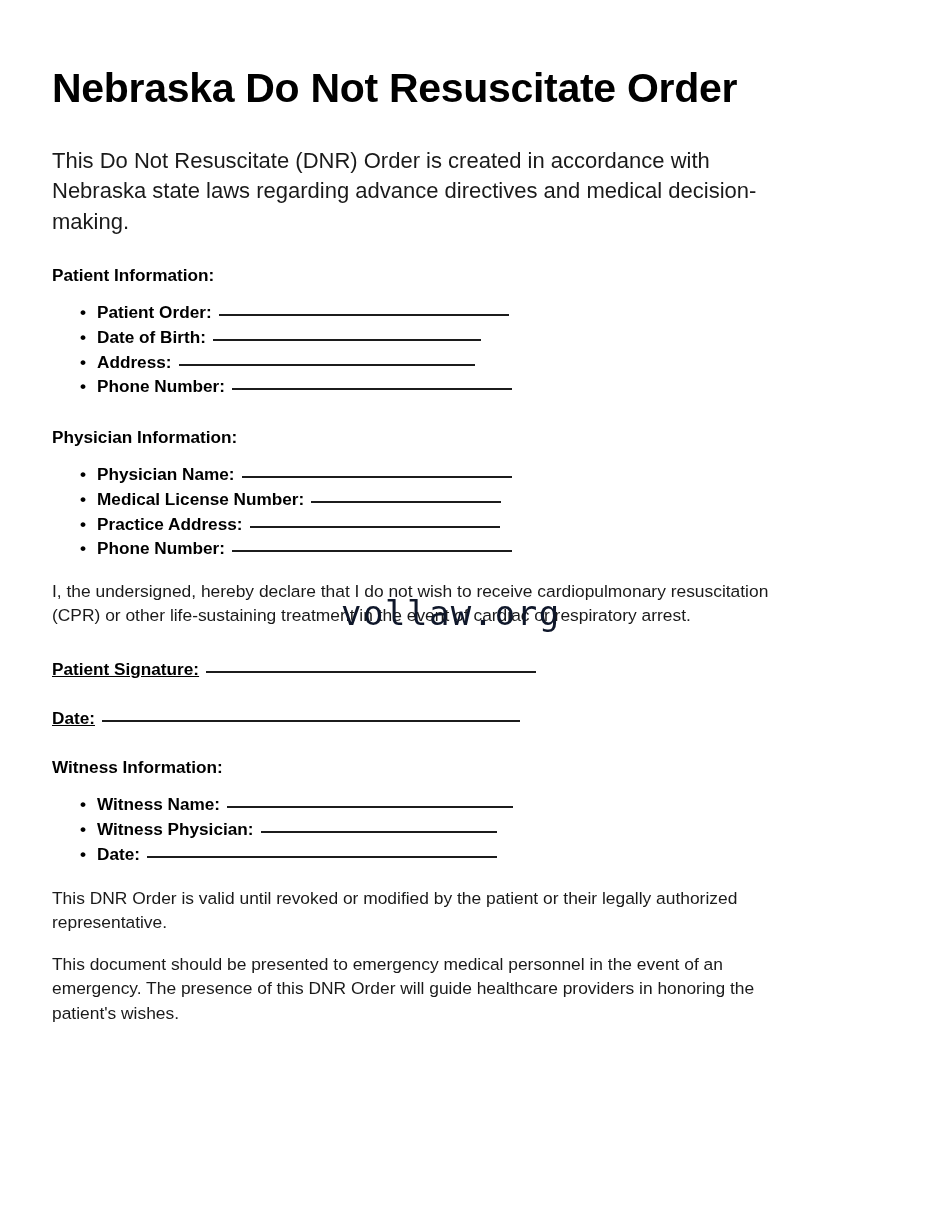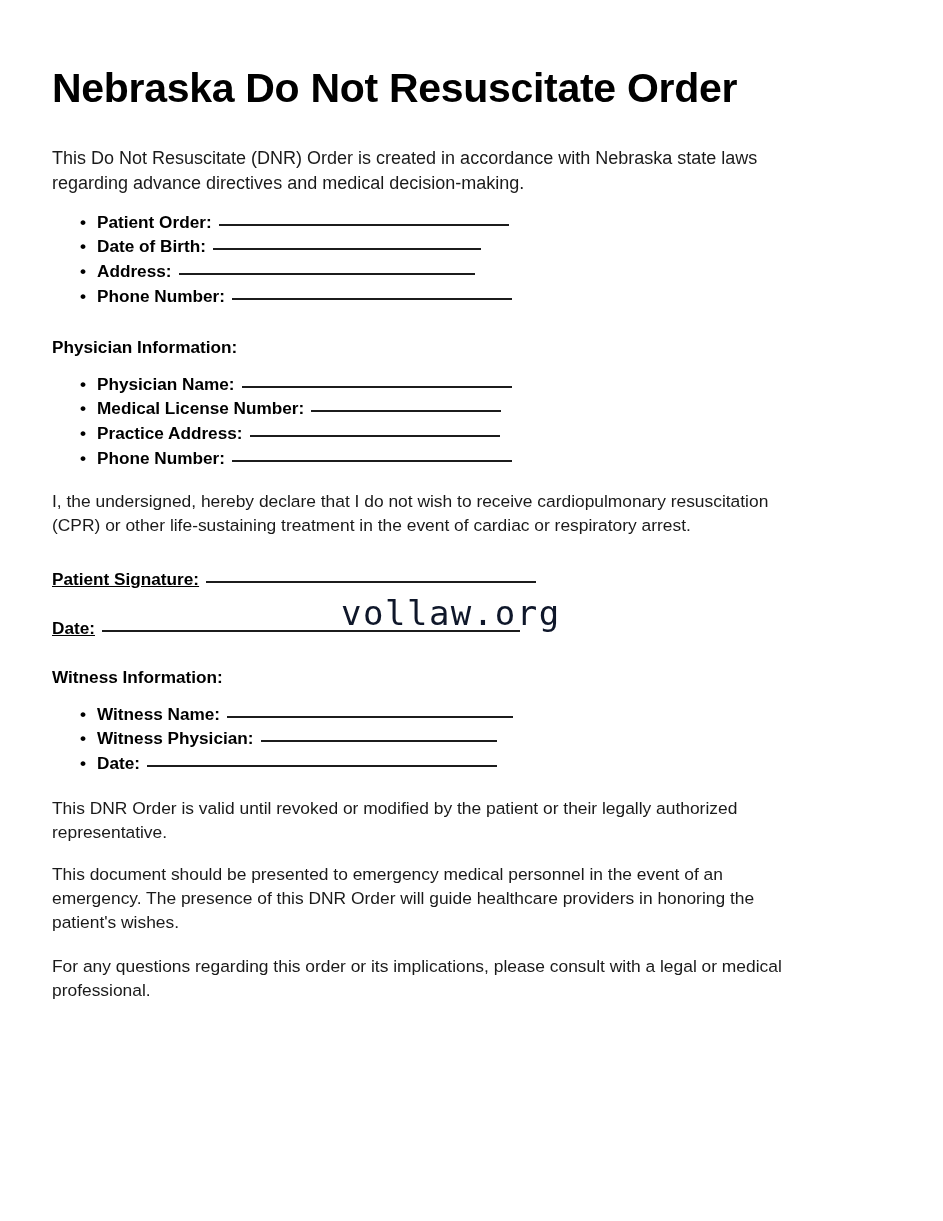--- a/index.html
+++ b/index.html
@@ -26,21 +26,21 @@
   }
   .doc-title {
     font-size: 41px;
     font-weight: bold;
     letter-spacing: -0.3px;
     line-height: 1.12;
     margin: 14px 0 0 0;
     color: #000;
   }
   .intro {
-    font-size: 18px;
+    font-size: 22px;
     line-height: 1.38;
     margin: 34px 0 0 0;
     max-width: 836px;
     color: #1a1a1a;
   }
   .section-heading {
     font-size: 17.2px;
     font-weight: bold;
     margin: 28px 0 0 0;
     color: #000;
@@ -107,20 +107,21 @@
 </style>
 </head>
 <body>
 
 <div class="page">
 
   <h1 class="doc-title">Nebraska Do Not Resuscitate Order</h1>
 
   <p class="intro">This Do Not Resuscitate (DNR) Order is created in accordance with Nebraska state laws regarding advance directives and medical decision-making.</p>
 
+  <h2 class="section-heading">Patient Information:</h2>
   <ul class="fields">
     <li>
       <span class="bullet">•</span><span>Patient Order:</span><span class="rule" style="width:290px"></span>
     </li>
     <li>
       <span class="bullet">•</span><span>Date of Birth:</span><span class="rule" style="width:268px"></span>
     </li>
     <li>
       <span class="bullet">•</span><span>Address:</span><span class="rule" style="width:296px"></span>
     </li>
@@ -161,17 +162,16 @@
     </li>
     <li>
       <span class="bullet">•</span><span>Date:</span><span class="rule" style="width:350px"></span>
     </li>
   </ul>
 
   <p class="para">This DNR Order is valid until revoked or modified by the patient or their legally authorized representative.</p>
 
   <p class="para tight">This document should be presented to emergency medical personnel in the event of an emergency. The presence of this DNR Order will guide healthcare providers in honoring the patient's wishes.</p>
 
-  <p class="para">For any questions regarding this order or its implications, please consult with a legal or medical professional.</p>
 
   <div class="watermark">vollaw.org</div>
 
 </div>
 
 </body></html>

